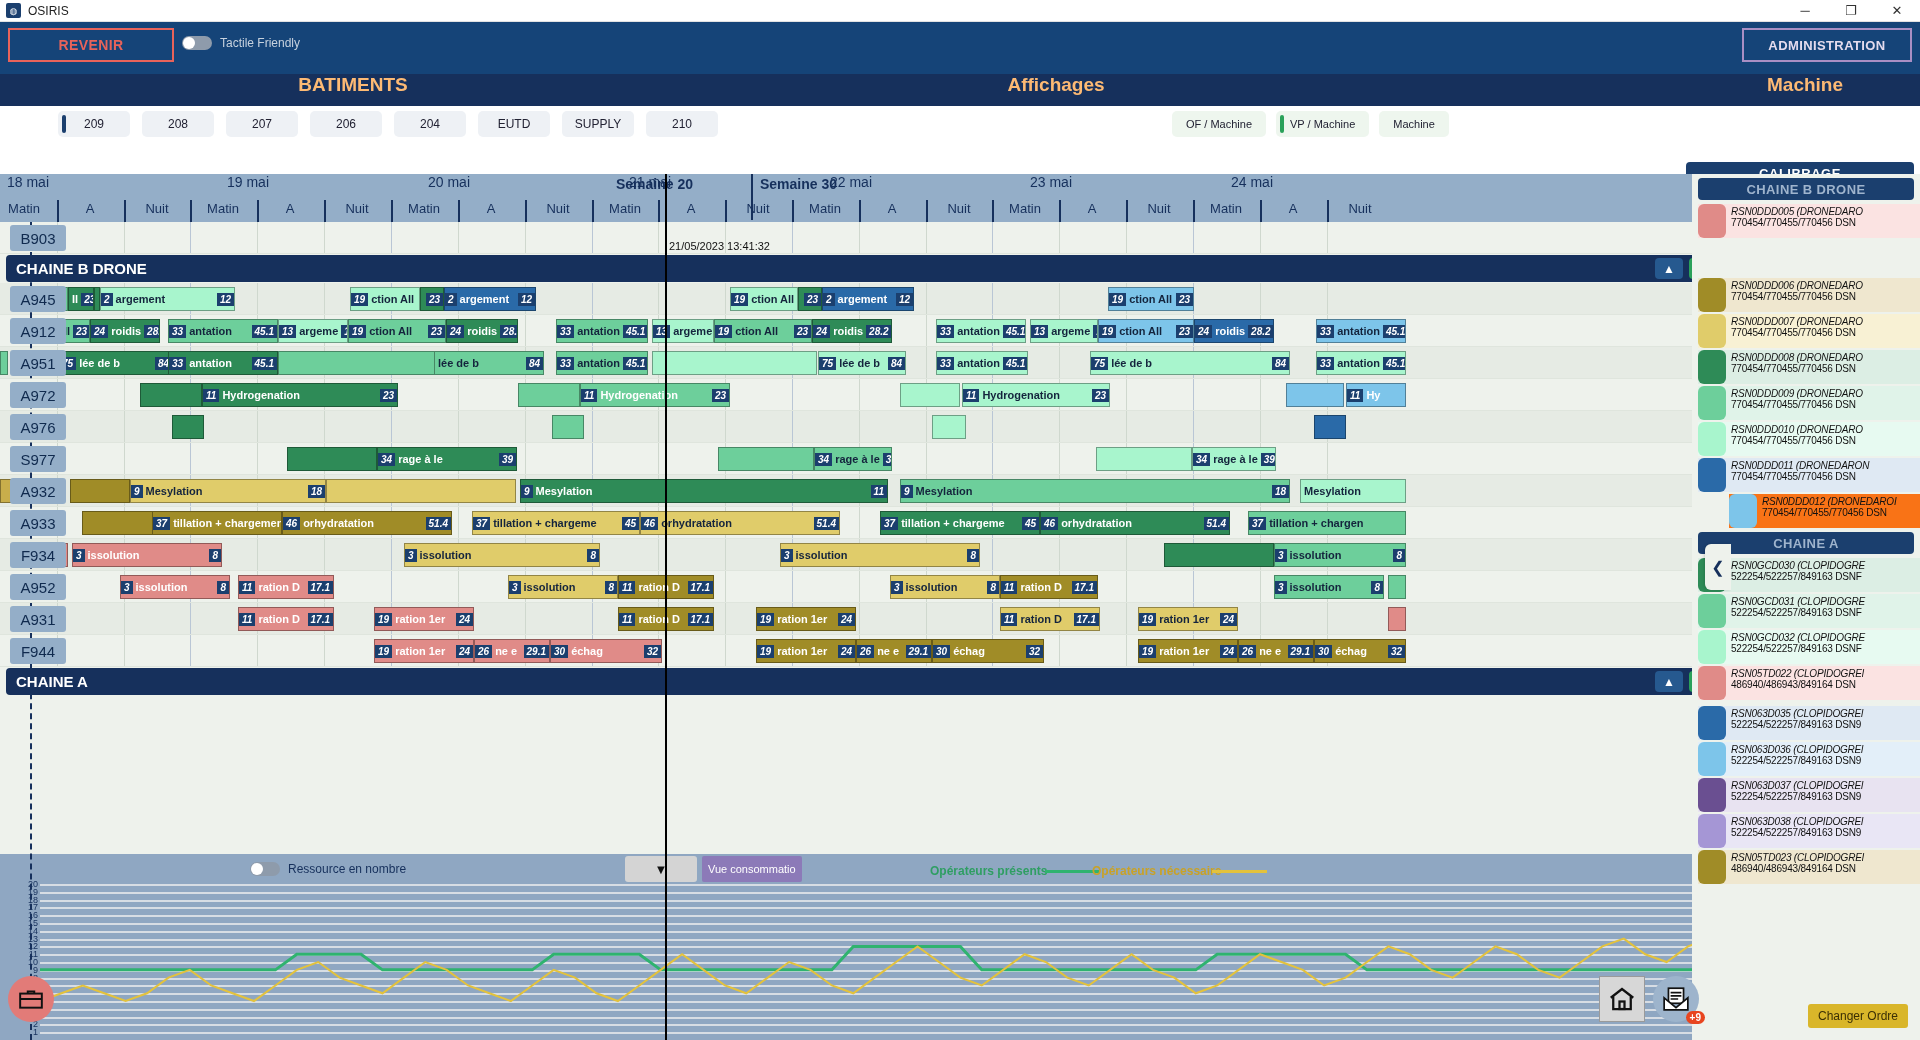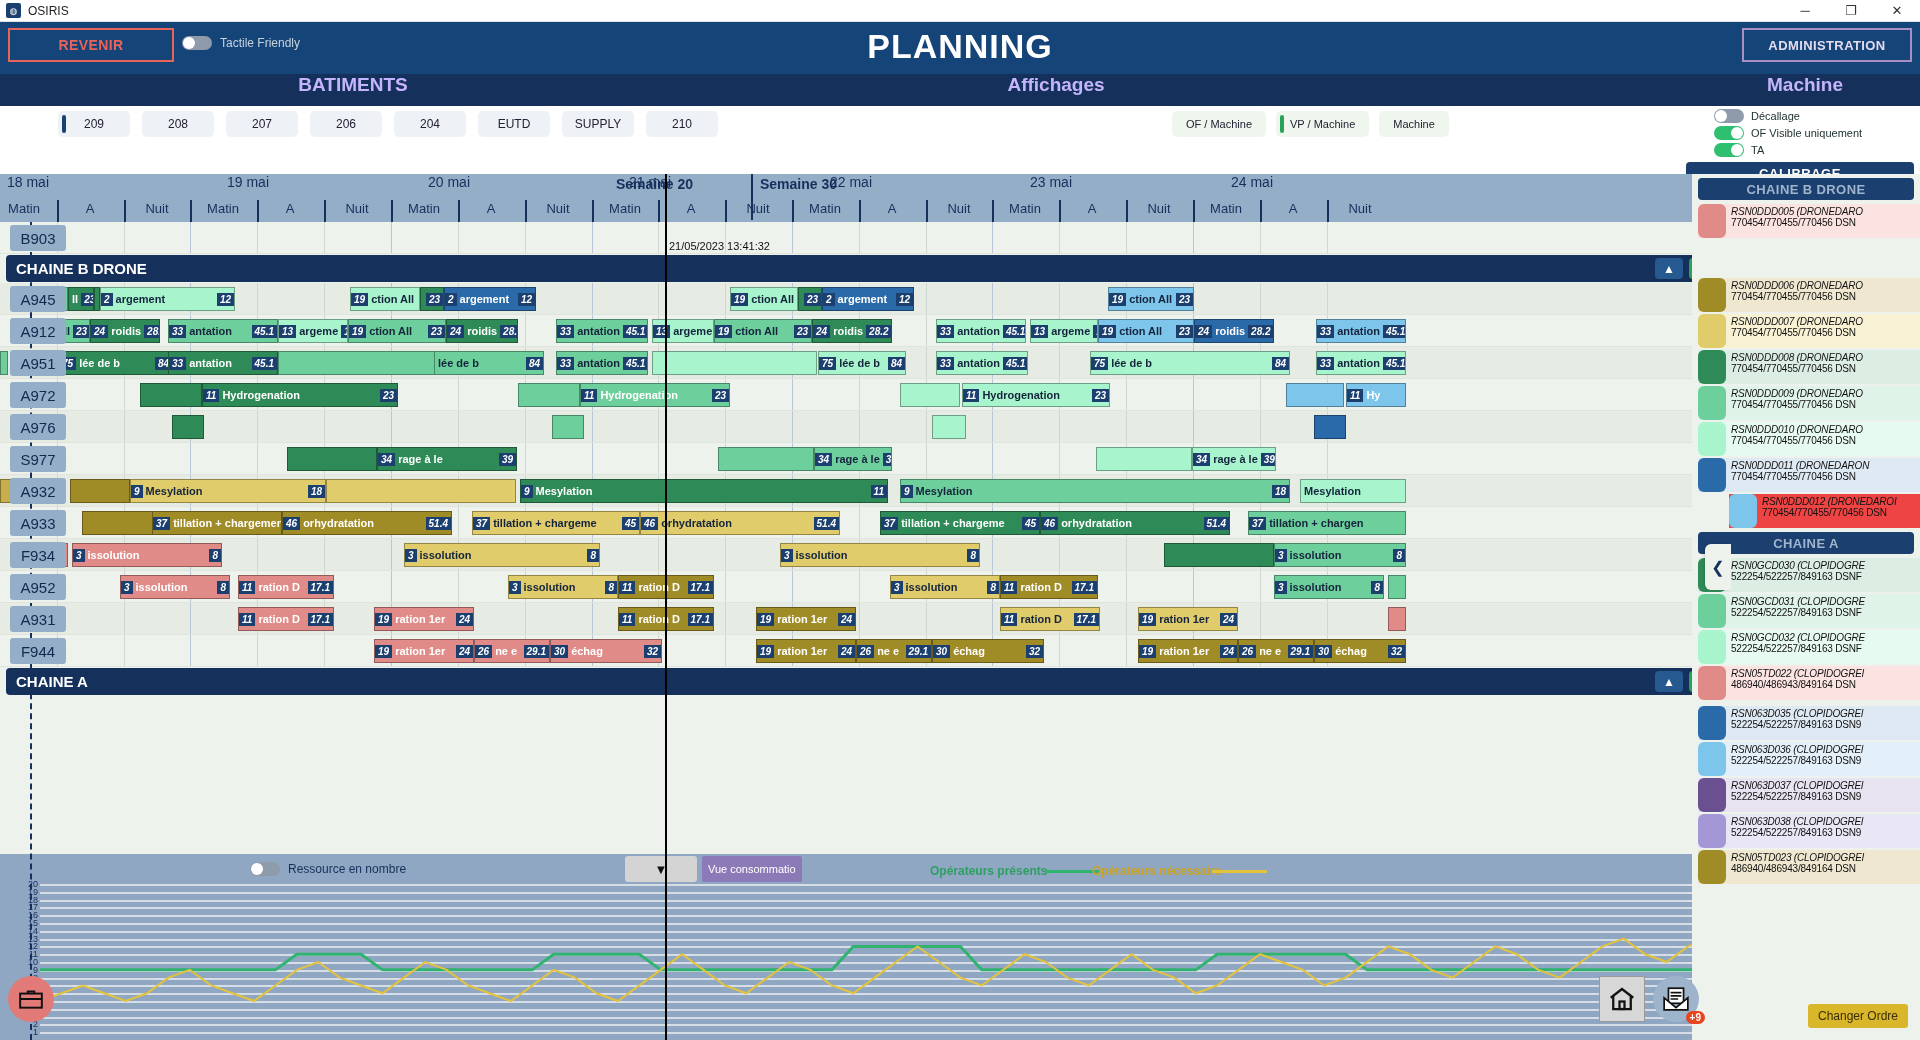--- a/index.html
+++ b/index.html
@@ -29,21 +29,21 @@
   .toggle.on .knob { left:17px; }
   .tflabel { color:#c7d2de; font-size:12px; }
   .planning { position:absolute; left:0; right:0; top:5px; text-align:center; color:#fff;
      font-size:34px; font-weight:bold; letter-spacing:1px; }
   .admin { position:absolute; right:8px; top:6px; width:170px; height:34px;
      border:2px solid #a98fc4; display:flex; align-items:center; justify-content:center;
      color:#e4dcee; font-weight:bold; font-size:13px; letter-spacing:.4px; }
 
   
   .secbar { height:32px; background:#16305c; display:flex; position:relative; }
-  .secbar .lbl { position:absolute; color:#c4b5fd; font-size:19px; font-weight:bold; }
+  .secbar .lbl { position:absolute; color:#fdba74; font-size:19px; font-weight:bold; }
   .sec-bat { left:0; width:706px; text-align:center; }
   .sec-aff { left:706px; width:700px; text-align:center; }
   .sec-opt { right:0; width:230px; text-align:center; }
 
   
   .chiprow { height:38px; background:#fff; position:relative; }
   .chips { position:absolute; left:58px; top:5px; display:flex; gap:12px; }
   .chip { height:26px; min-width:72px; background:#eef1f5; border-radius:5px; display:flex;
      align-items:center; justify-content:center; font-size:12px; color:#223; position:relative; padding:0 10px;}
   .chip.sel::before { content:""; position:absolute; left:4px; top:4px; width:4px; height:18px;
@@ -163,21 +163,20 @@
 <div class="version">1.7.21</div>
 
 <div class="header">
   <div class="revenir">REVENIR</div>
   <div class="tfwrap">
     <div class="toggle">
         <div class="knob"></div>
       </div>
     <div class="tflabel">Tactile Friendly</div>
   </div>
-  <div class="planning">PLANNING</div>
   <div class="admin">ADMINISTRATION</div>
 </div>
 
 <div class="secbar">
   <div class="lbl sec-bat">BATIMENTS</div>
   <div class="lbl sec-aff">Affichages</div>
   <div class="lbl sec-opt">Machine</div>
 </div>
 
 <div class="chiprow">
@@ -188,40 +187,20 @@
       <div class="chip">206</div>
       <div class="chip">204</div>
       <div class="chip">EUTD</div>
       <div class="chip">SUPPLY</div>
       <div class="chip">210</div>
     </div>
   <div class="chips2" id="displayChips">
       <div class="chip2">OF / Machine</div>
       <div class="chip2 sel">VP / Machine</div>
       <div class="chip2">Machine</div>
-    </div>
-  <div class="opts" id="optionList">
-      <div class="optrow">
-        <div class="toggle">
-          <div class="knob"></div>
-        </div>
-        <div class="lab">Décallage</div>
-      </div>
-      <div class="optrow">
-        <div class="toggle on">
-          <div class="knob"></div>
-        </div>
-        <div class="lab">OF Visible uniquement</div>
-      </div>
-      <div class="optrow">
-        <div class="toggle on">
-          <div class="knob"></div>
-        </div>
-        <div class="lab">TA</div>
-      </div>
     </div>
   <div class="calib">CALIBRAGE</div>
 </div>
 
 <div class="main">
 
   <div class="gantt">
     <div class="tl">
 
       <div class="tl-weeks" id="weeks">
@@ -1175,21 +1154,21 @@
           <div class="lg-t2">770454/770455/770456 DSN</div>
         </div>
       </div>
       <div class="lg-item" style="background: rgb(223, 233, 243);">
         <div class="lg-sw" style="background: rgb(42, 106, 168);"></div>
         <div class="lg-txt">
           <div class="lg-t1">RSN0DDD011 (DRONEDARON</div>
           <div class="lg-t2">770454/770455/770456 DSN</div>
         </div>
       </div>
-      <div class="lg-item" style="background: #ef4444; margin-left: 37px;">
+      <div class="lg-item" style="background: #f97316; margin-left: 37px;">
         <div class="lg-sw" style="background: rgb(125, 197, 234);"></div>
         <div class="lg-txt">
           <div class="lg-t1">RSN0DDD012 (DRONEDAROI</div>
           <div class="lg-t2">770454/770455/770456 DSN</div>
         </div>
       </div>
       <div class="lg-head">CHAINE A</div>
       <div class="lg-item" style="background: rgb(220, 238, 228);">
         <div class="lg-sw" style="background: rgb(46, 139, 87);"></div>
         <div class="lg-txt">

